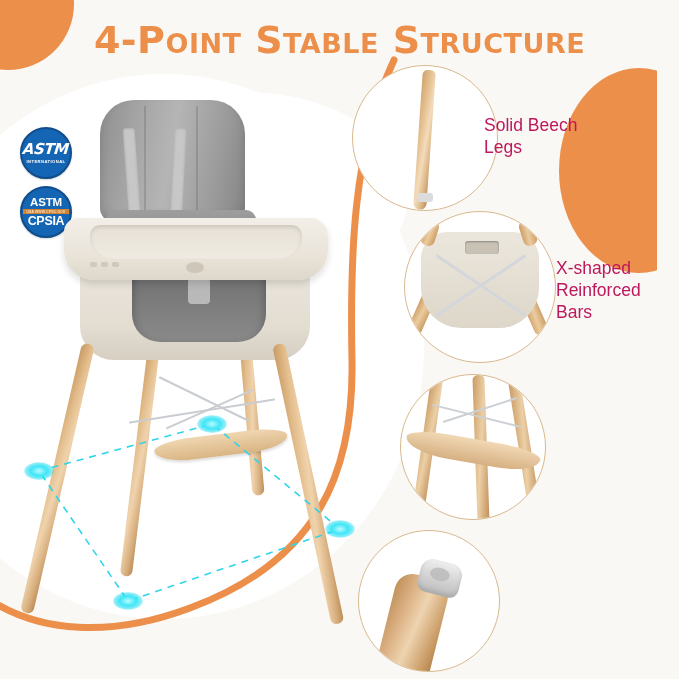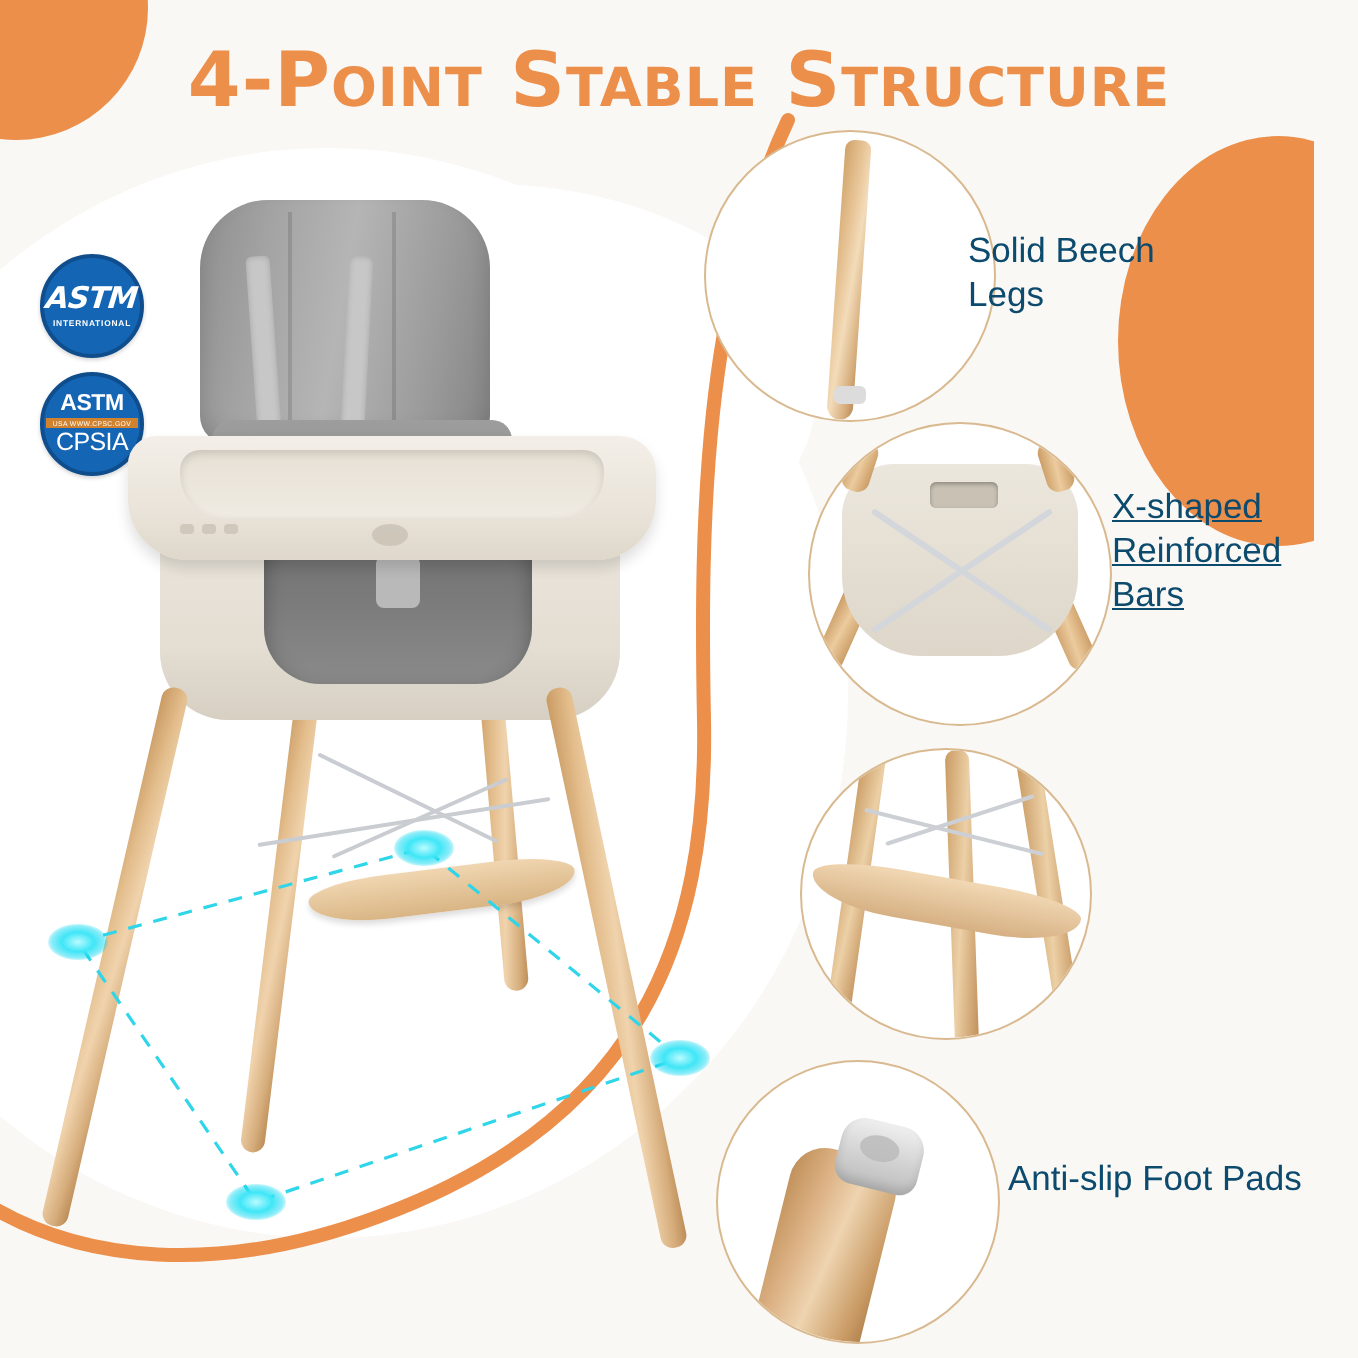--- a/index.html
+++ b/index.html
@@ -71,21 +71,21 @@
   }
   .badge-astm .b-sub{
     font-size:4.2px;letter-spacing:.4px;margin-top:2px;font-weight:bold;
   }
   .badge-cpsc{left:20px;top:186px;width:48px;height:48px;}
   .badge-cpsc .b-main{font-weight:bold;font-size:11.5px;line-height:1.05;letter-spacing:-.2px;}
   .badge-cpsc .b-strip{
     font-size:3.4px;letter-spacing:.2px;background:#d0822f;
     color:#fff;padding:.5px 3px;margin:1px 0;white-space:nowrap;
   }
-  .badge-cpsc .b-main2{font-weight:normal;font-size:12.5px;line-height:1;letter-spacing:-.3px;}
+  .badge-cpsc .b-main2{font-weight:bold;font-size:12.5px;line-height:1;letter-spacing:-.3px;}
 
   
   #chair{position:absolute;left:58px;top:92px;width:290px;height:520px;}
   .seat-back{
     position:absolute;left:42px;top:8px;width:145px;height:122px;
     background:linear-gradient(100deg,#8e8e8e 0%,#a3a3a3 22%,#b5b5b5 48%,#9b9b9b 78%,#848484 100%);
     border-radius:34px 34px 14px 14px;
     box-shadow:inset 0 -6px 10px rgba(0,0,0,.12);
   }
   .seat-back:before,.seat-back:after{
@@ -238,25 +238,25 @@
     content:"";position:absolute;left:10px;top:7px;width:20px;height:13px;
     border-radius:50%;background:#b9b9b9;opacity:.8;
   }
 
   
   .flabel{
     position:absolute;
     font-family:"Liberation Sans",sans-serif;
     font-size:17.5px;
     line-height:1.26;
-    color:#0c4a6e;
+    color:#be185d;
     white-space:pre-line;
   }
   .fl1{left:484px;top:114px;}
-  .fl2{left:556px;top:242px;text-decoration:underline;}
+  .fl2{left:556px;top:257px;}
   .fl3{left:554px;top:424px;}
   .fl4{left:504px;top:578px;}
 </style>
 </head>
 <body>
 
 <div id="stage">
 
   <div class="corner-blob"></div>
   <div class="right-blob"></div>
@@ -344,15 +344,14 @@
     <div class="cl-fleg cl-f3"></div>
     <div class="cl-wire cl-w1"></div>
     <div class="cl-wire cl-w2"></div>
     <div class="cl-fr"></div>
   </div>
 
   <div class="callout c4">
     <div class="cl-foot"></div>
     <div class="cl-cap"></div>
   </div>
-  <div class="flabel fl4">Anti-slip Foot Pads</div>
 
 </div>
 
 </body></html>

